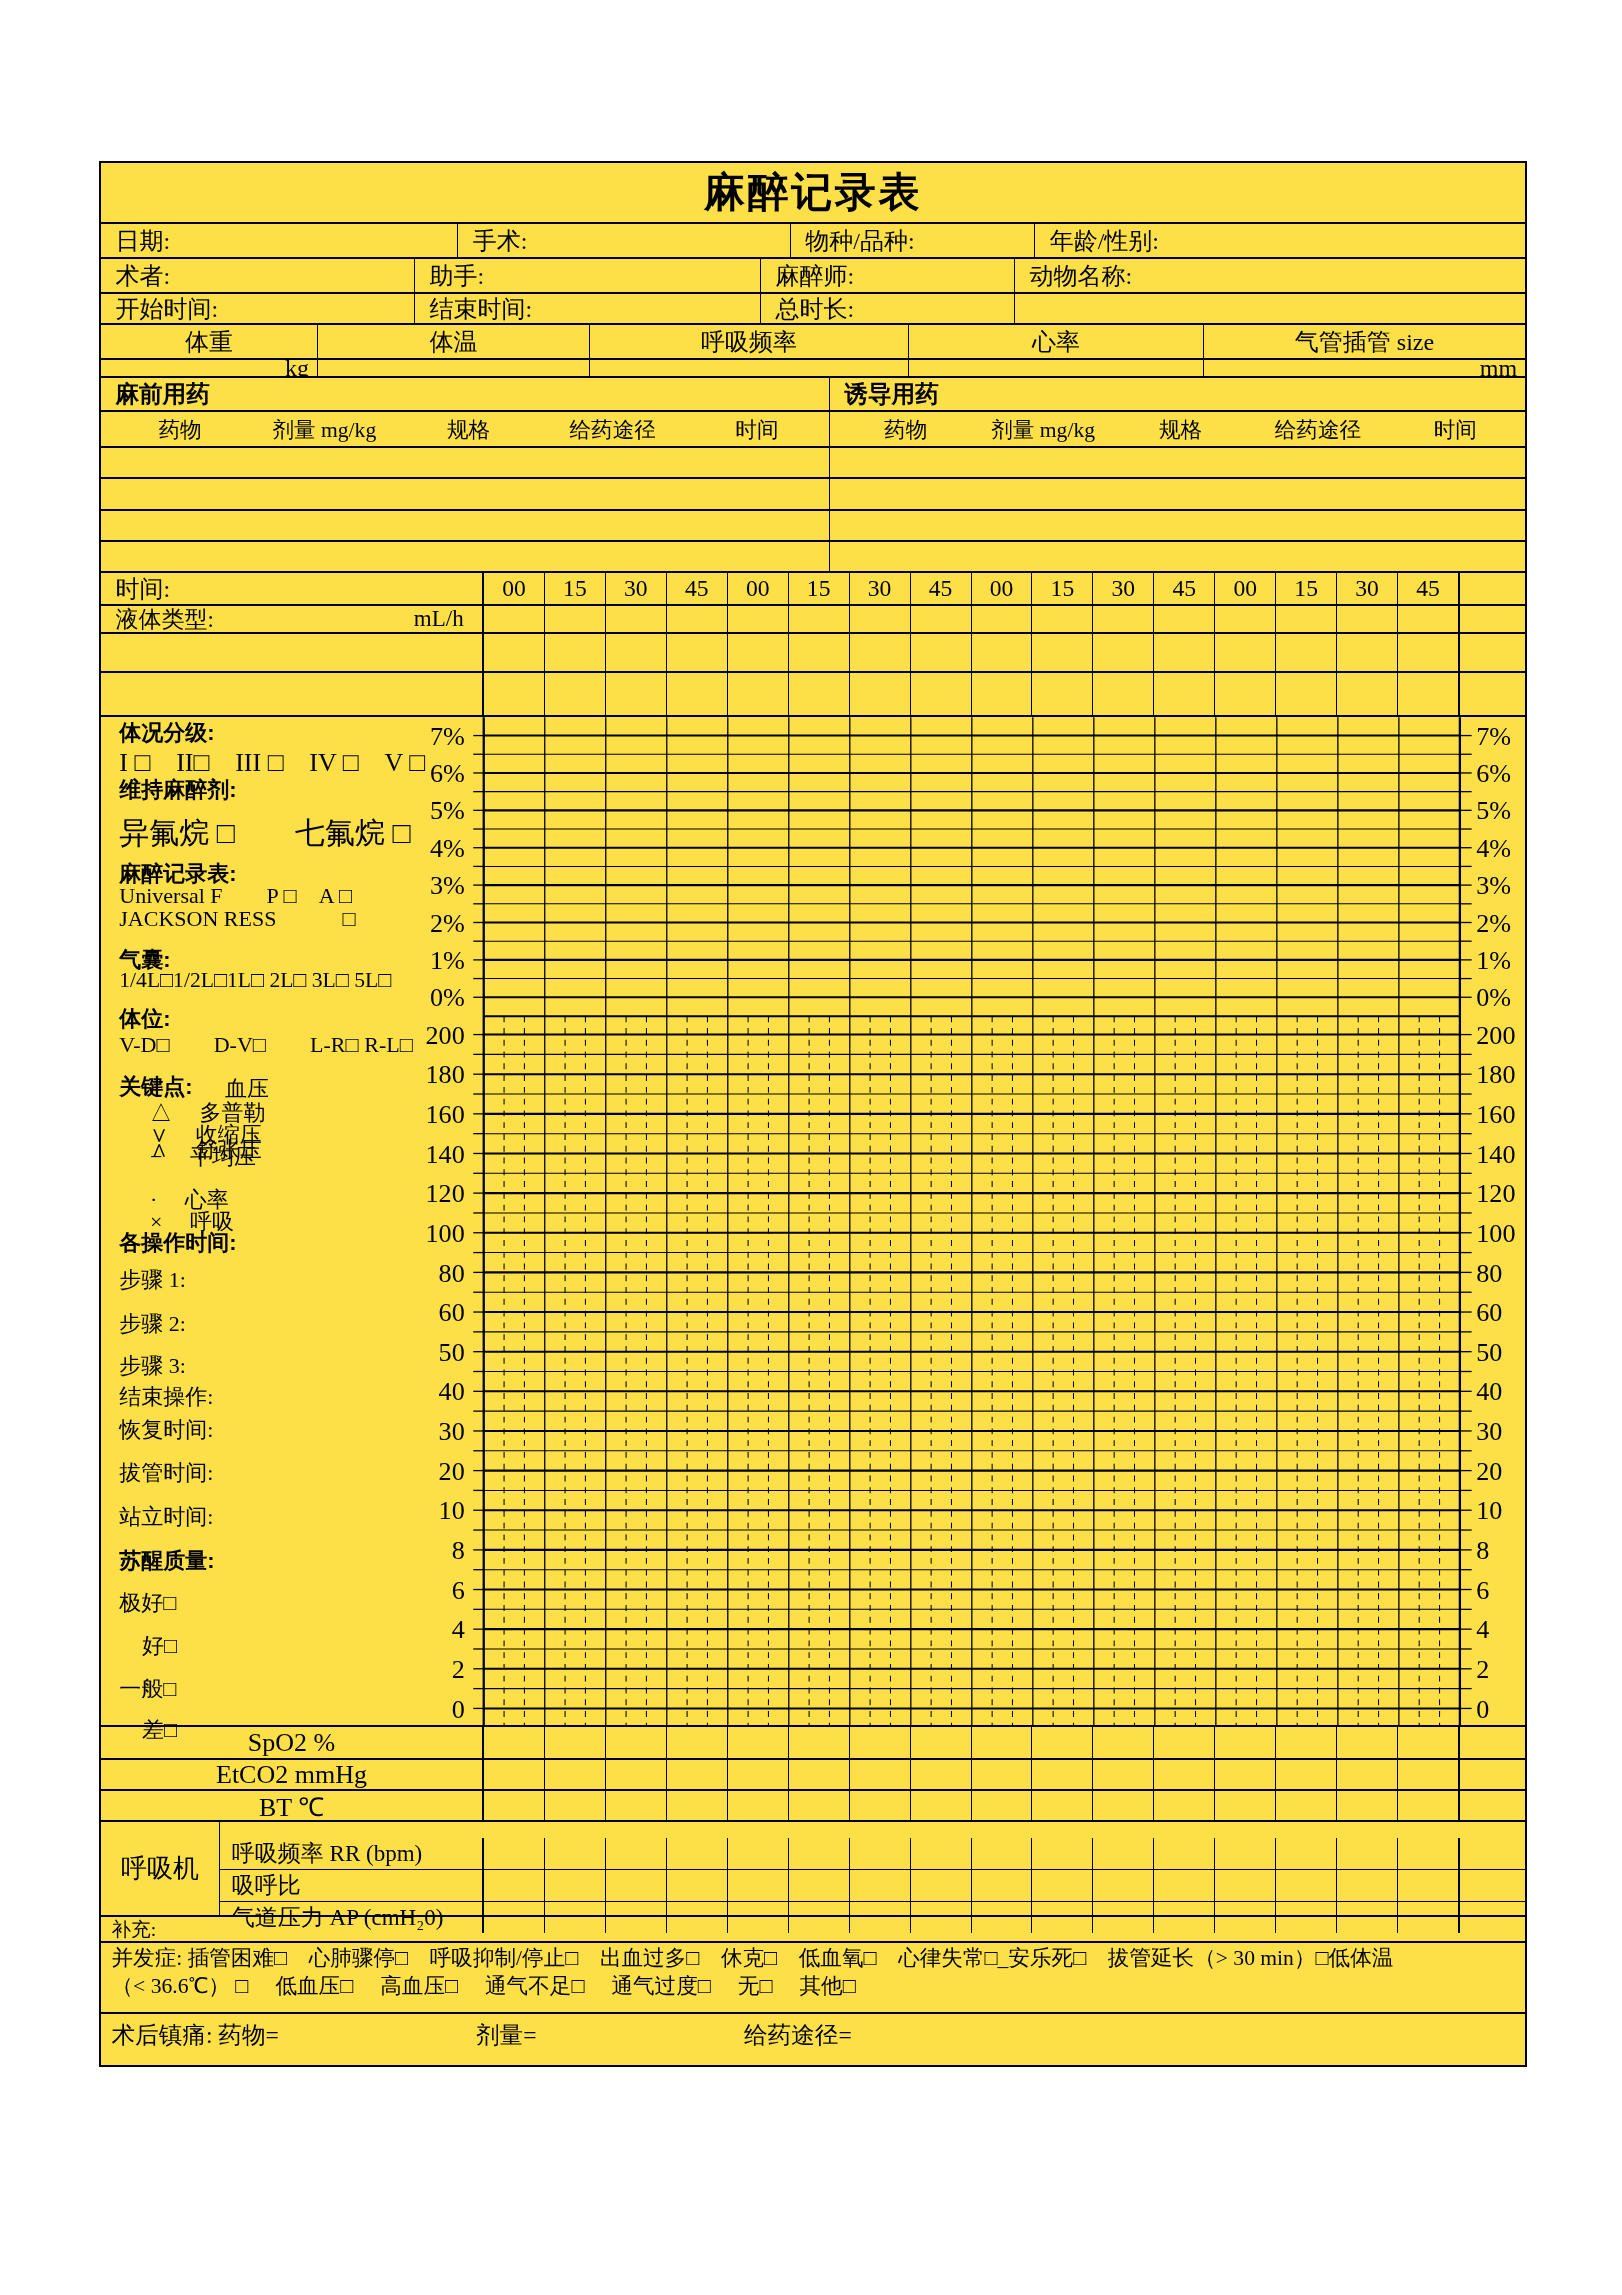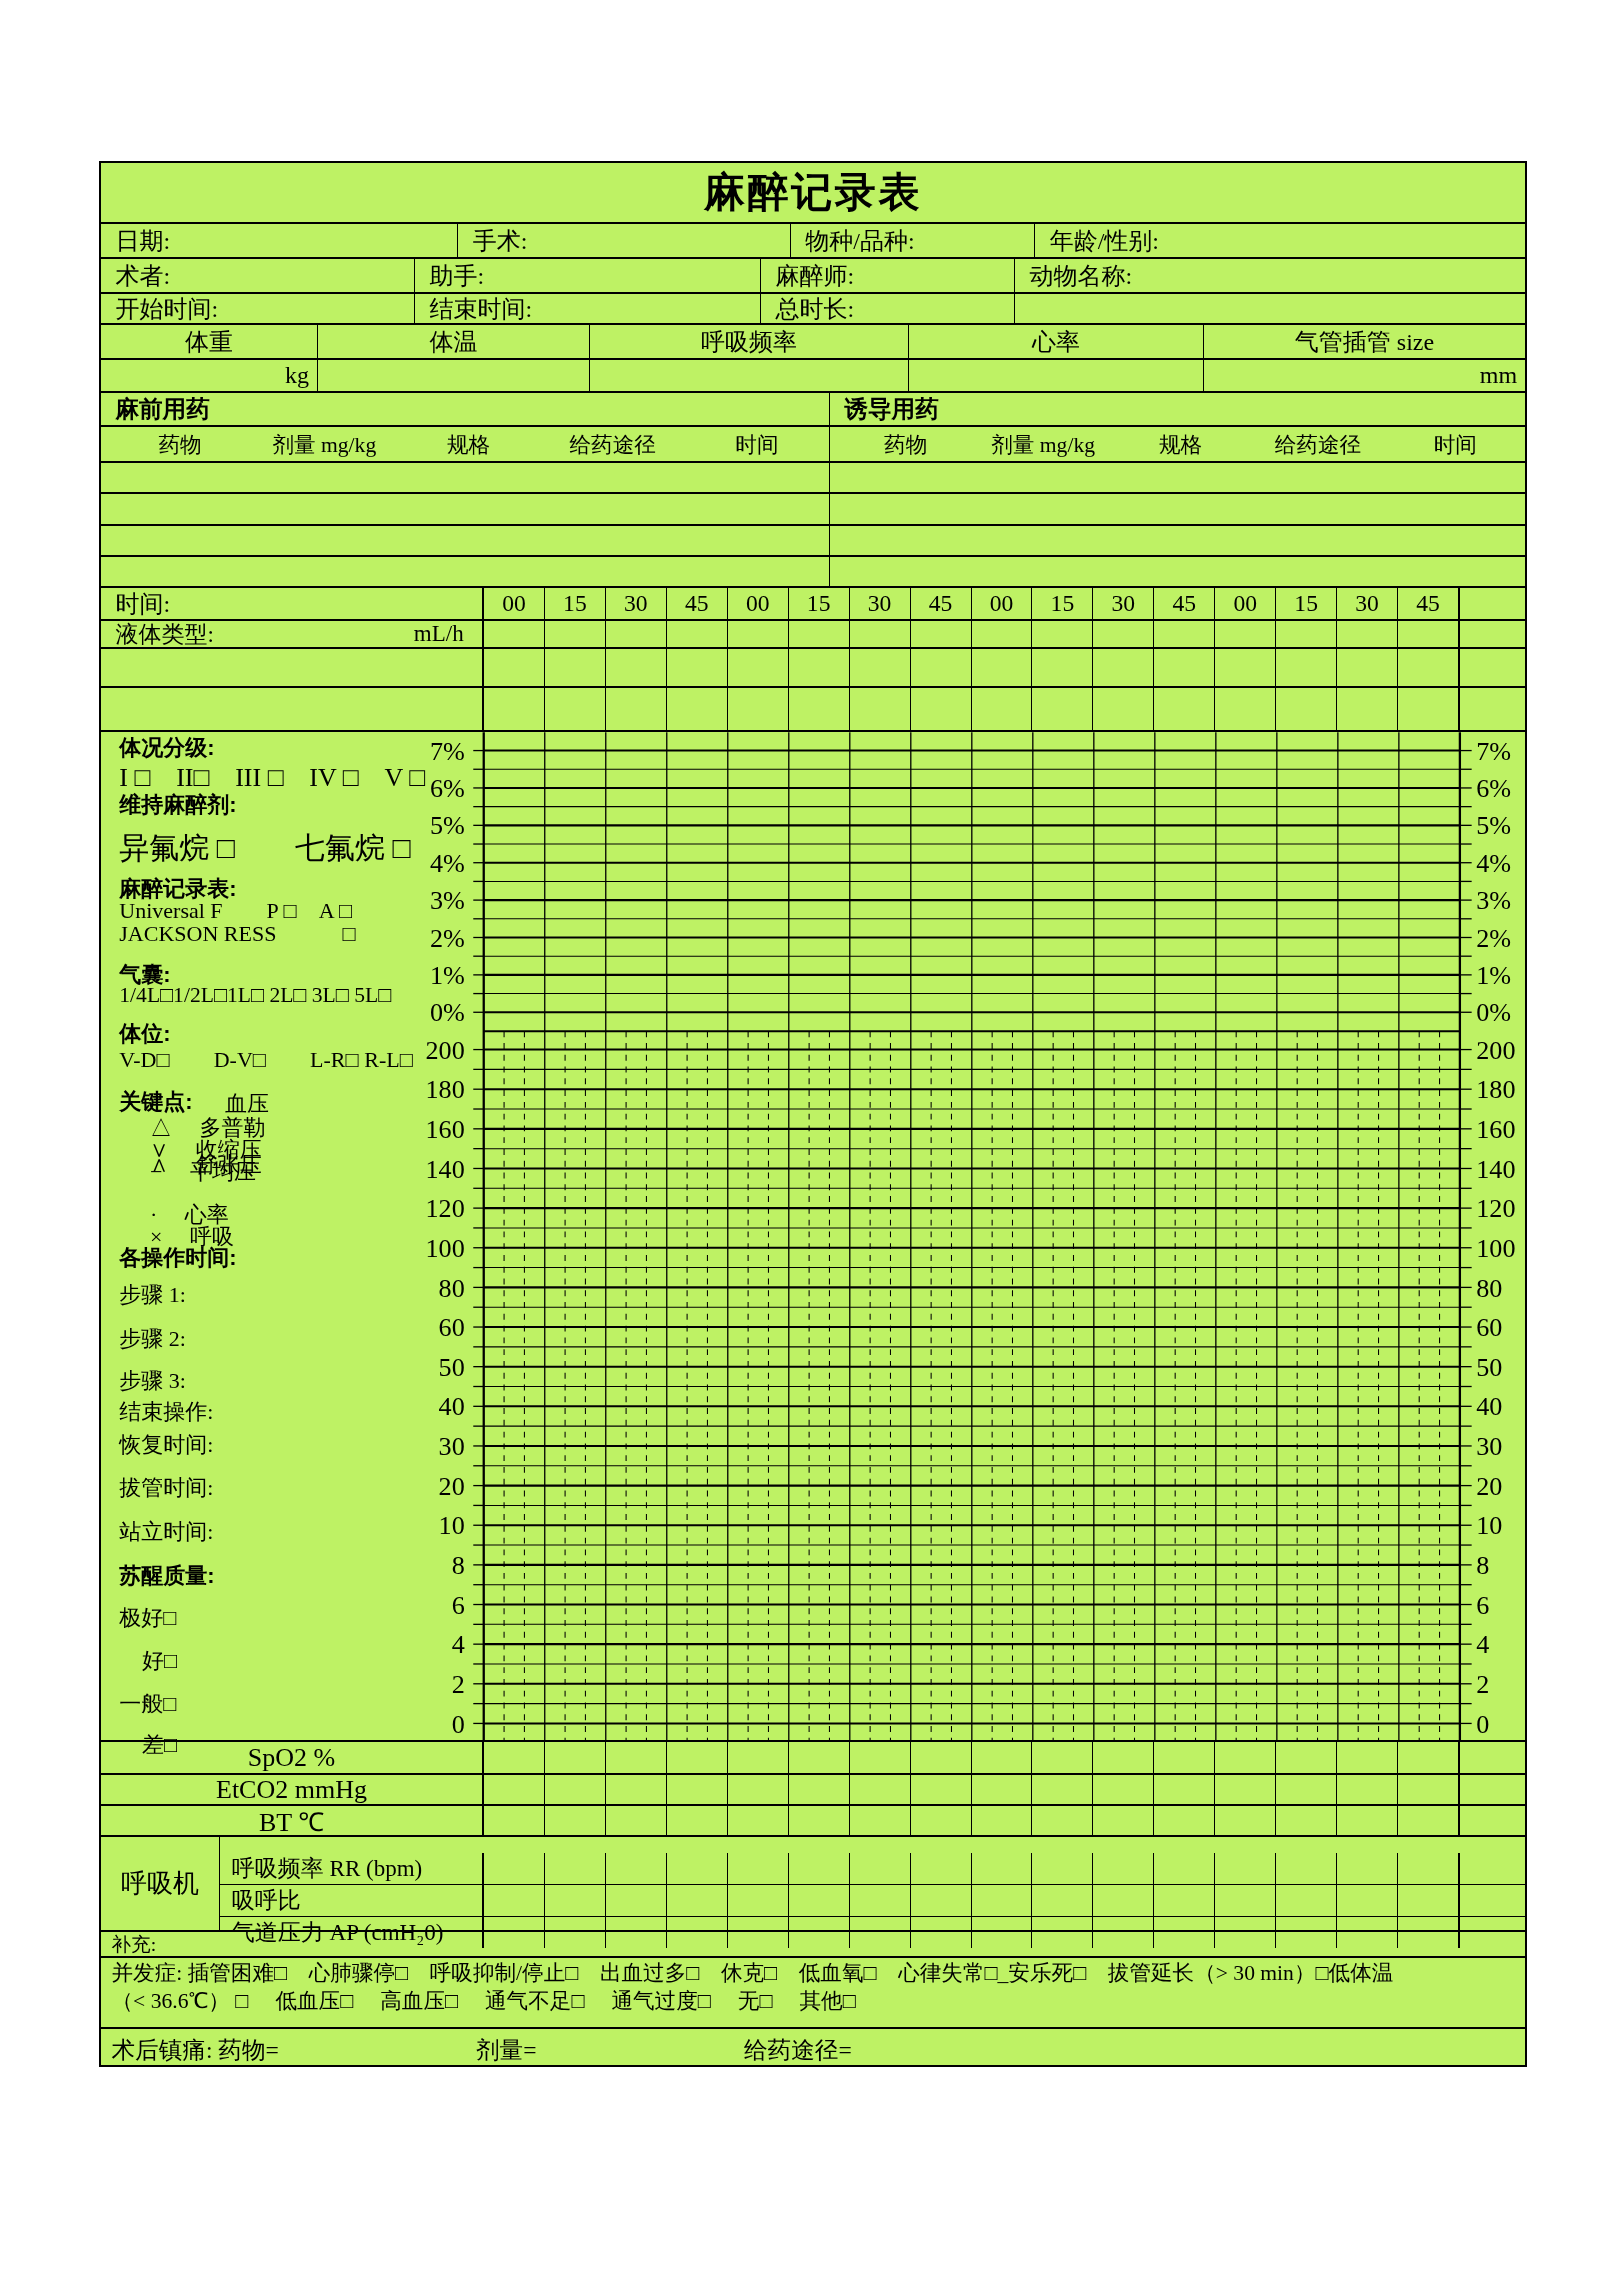--- a/index.html
+++ b/index.html
@@ -1,18 +1,18 @@
 <!DOCTYPE html>
 <html style="font-size:10.5px"><head>
 <meta charset="utf-8">
 <style>
   html,body{margin:0;padding:0;background:#ffffff;width:1623px;height:2295px;position:relative;
     font-family:"Liberation Serif",serif;color:#000;}
   *{box-sizing:border-box;}
-  .form{position:absolute;left:99px;top:161px;width:1428px;height:1906px;border:2.6px solid #000;background:#bef264;}
+  .form{position:absolute;left:99px;top:161px;width:1428px;height:1906px;border:2.6px solid #000;background:#fde047;}
   .row{display:flex;border-bottom:2px solid #000;align-items:stretch;}
   .row.last{border-bottom:none;}
   .c{border-right:1.3px solid #000;display:flex;align-items:center;overflow:hidden;}
   .c.nr{border-right:none;}
   .titlerow{height:61px;display:flex;align-items:center;justify-content:center;border-bottom:2px solid #000;}
   .title{font-family:"Liberation Sans",sans-serif;font-weight:bold;font-size:41px;letter-spacing:2.6px;}
   .lbl{font-size:24px;padding-left:14.4px;}
   .ctr{justify-content:center;padding-left:0;}
   .rgt{justify-content:flex-end;padding-right:7.9px;}
   .bold{font-family:"Liberation Sans",sans-serif;font-weight:bold;font-size:23.6px;}
@@ -77,21 +77,21 @@
   </div>
 
   <div class="row" style="height:35px">
     <div class="c lbl ctr" style="width:217px">体重</div>
     <div class="c lbl ctr" style="width:272px">体温</div>
     <div class="c lbl ctr" style="width:319px">呼吸频率</div>
     <div class="c lbl ctr" style="width:295px">心率</div>
     <div class="c lbl ctr nr" style="width:321px">气管插管 size</div>
   </div>
 
-  <div class="row" style="height:33px">
+  <div class="row" style="height:18px">
     <div class="c lbl rgt" style="width:217px">kg</div>
     <div class="c" style="width:272px"></div>
     <div class="c" style="width:319px"></div>
     <div class="c" style="width:295px"></div>
     <div class="c lbl rgt nr" style="width:321px">mm</div>
   </div>
 
   <div class="row" style="height:34px">
     <div class="c bold" style="width:729px;padding-left:14.4px">麻前用药</div>
     <div class="c bold nr" style="width:694px;padding-left:14.4px">诱导用药</div>

